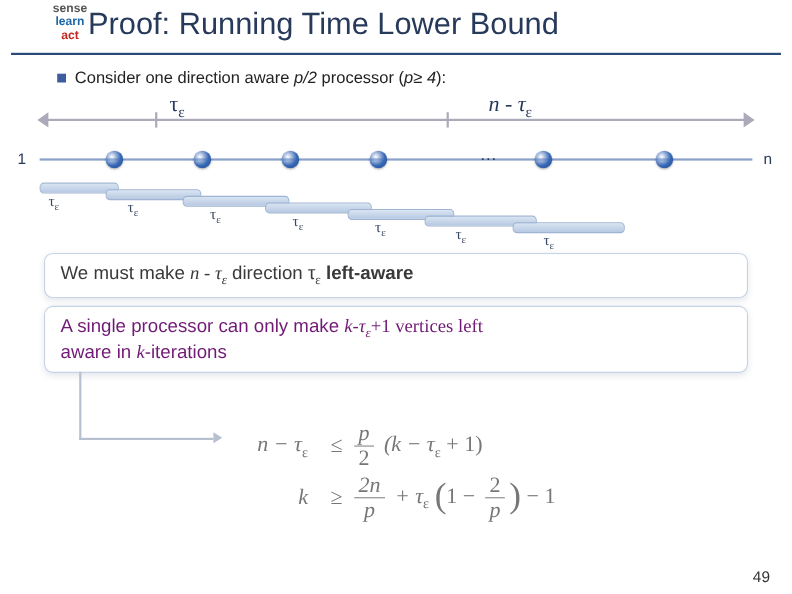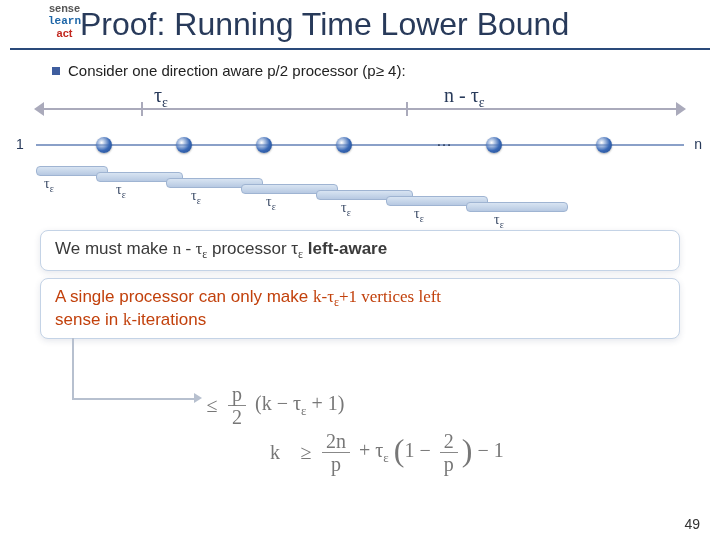--- a/index.html
+++ b/index.html
@@ -16,28 +16,28 @@
   .logo {
     position: absolute;
     left: 8px;
     top: 2px;
     font-size: 11px;
     line-height: 12px;
     text-align: center;
     margin-left: 40px;
   }
   .logo .sense { color: #555; font-weight: bold; }
-  .logo .learn { color: #1d66a8; font-weight: bold; font-family: Liberation Mono, monospace; }
+  .logo .learn { color: #1d66a8; font-weight: bold; }
   .logo .act   { color: #c2271f; font-weight: bold; }
   .title {
     position: absolute;
     top: 6px;
     left: 80px;
     right: 20px;
-    font-size: 32px;
+    font-size: 28px;
     color: #283a5a;
   }
   .hr {
     position: absolute;
     left: 10px;
     right: 10px;
     top: 48px;
     height: 0;
     border-top: 2px solid #2a4a7a;
   }
@@ -48,21 +48,21 @@
     font-size: 15px;
   }
   .bullet-sq {
     position: absolute;
     left: 52px;
     top: 67px;
     width: 8px;
     height: 8px;
     background: #3e5d9e;
   }
-  .ital { }
+  .ital { font-style: italic; }
   .sub  { font-size: 70%; vertical-align: sub; }
 
   .axis-area {
     position: absolute;
     left: 36px;
     top: 90px;
     width: 648px;
     height: 120px;
   }
   .top-line {
@@ -248,33 +248,34 @@
   <div class="sweep-lbl" style="left:8px;  top:86px"><span>τ</span><span class="sub">ε</span></div>
   <div class="sweep-lbl" style="left:80px; top:92px"><span>τ</span><span class="sub">ε</span></div>
   <div class="sweep-lbl" style="left:155px;top:98px"><span>τ</span><span class="sub">ε</span></div>
   <div class="sweep-lbl" style="left:230px;top:104px"><span>τ</span><span class="sub">ε</span></div>
   <div class="sweep-lbl" style="left:305px;top:110px"><span>τ</span><span class="sub">ε</span></div>
   <div class="sweep-lbl" style="left:378px;top:116px"><span>τ</span><span class="sub">ε</span></div>
   <div class="sweep-lbl" style="left:458px;top:122px"><span>τ</span><span class="sub">ε</span></div>
 </div>
 
 <div class="box" style="top:230px">
-  <span>We must make </span><span class="serif ital"><span>n - τ</span><span class="sub">ε</span></span><span> processor τ</span><span class="serif"><span class="sub">ε</span></span>
+  <span>We must make </span><span class="serif ital"><span>n - τ</span><span class="sub">ε</span></span><span> direction τ</span><span class="serif"><span class="sub">ε</span></span>
   <b><span> left-aware</span></b>
 </div>
 
-<div class="box" style="top:278px; color:#c2410c;">
+<div class="box" style="top:278px; color:#701a75;">
   <span>A single processor can only make  </span><span class="serif ital"><span>k-τ</span><span class="sub">ε</span></span><span class="serif">+1 vertices left</span><br>
-  <span>sense in </span><span class="ital serif">k</span><span>-iterations</span>
+  <span>aware in </span><span class="ital serif">k</span><span>-iterations</span>
 </div>
 
 <div class="arrow-conn" style="left:72px; top:338px; width:120px; height:60px"></div>
 
 <div class="ineq">
   <div class="row">
+    <span class="cell1"><span class="ital">n − τ</span><span class="sub">ε</span></span>
     <span class="cell2">≤</span>
     <span>
       <span class="frac"><span class="num ital">p</span><span class="den">2</span></span>
       <span class="ital">(k − τ</span><span class="sub">ε</span><span> + 1)</span>
     </span>
   </div>
   <div class="row">
     <span class="cell1 ital">k</span>
     <span class="cell2">≥</span>
     <span>

